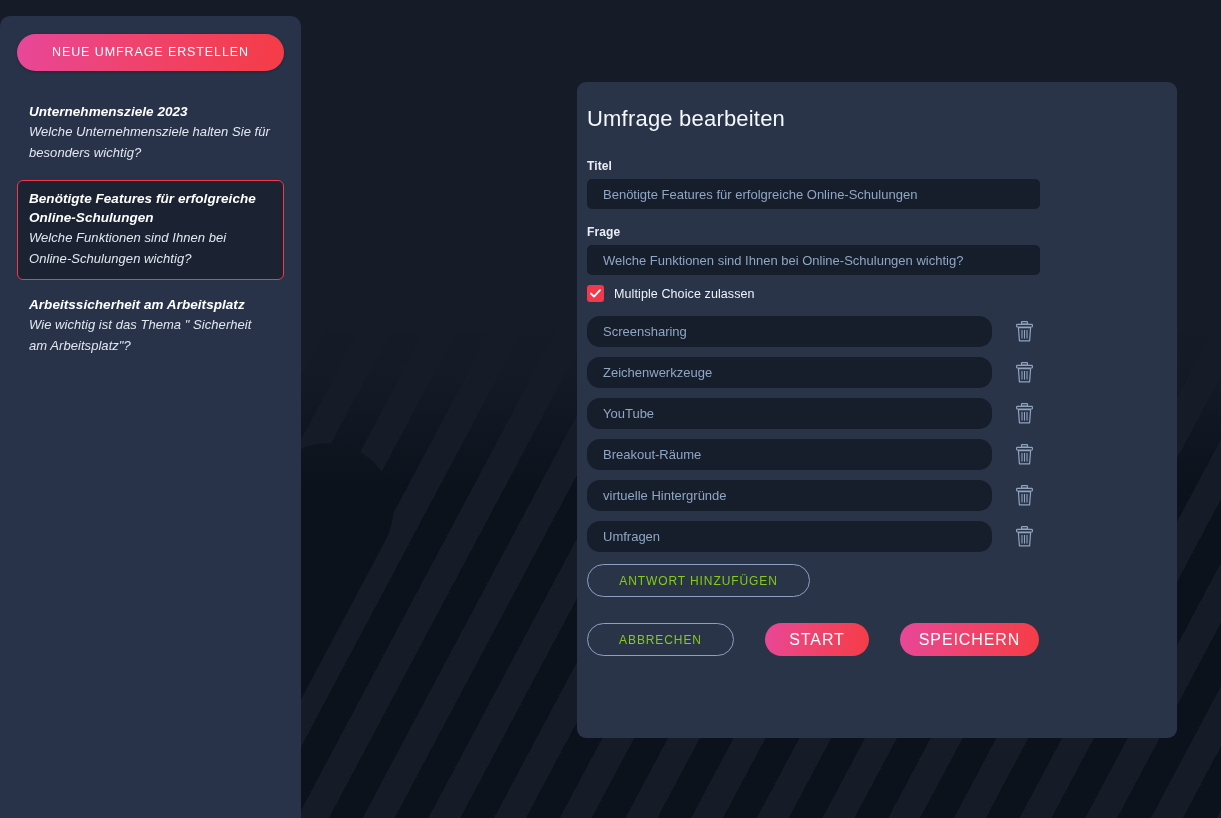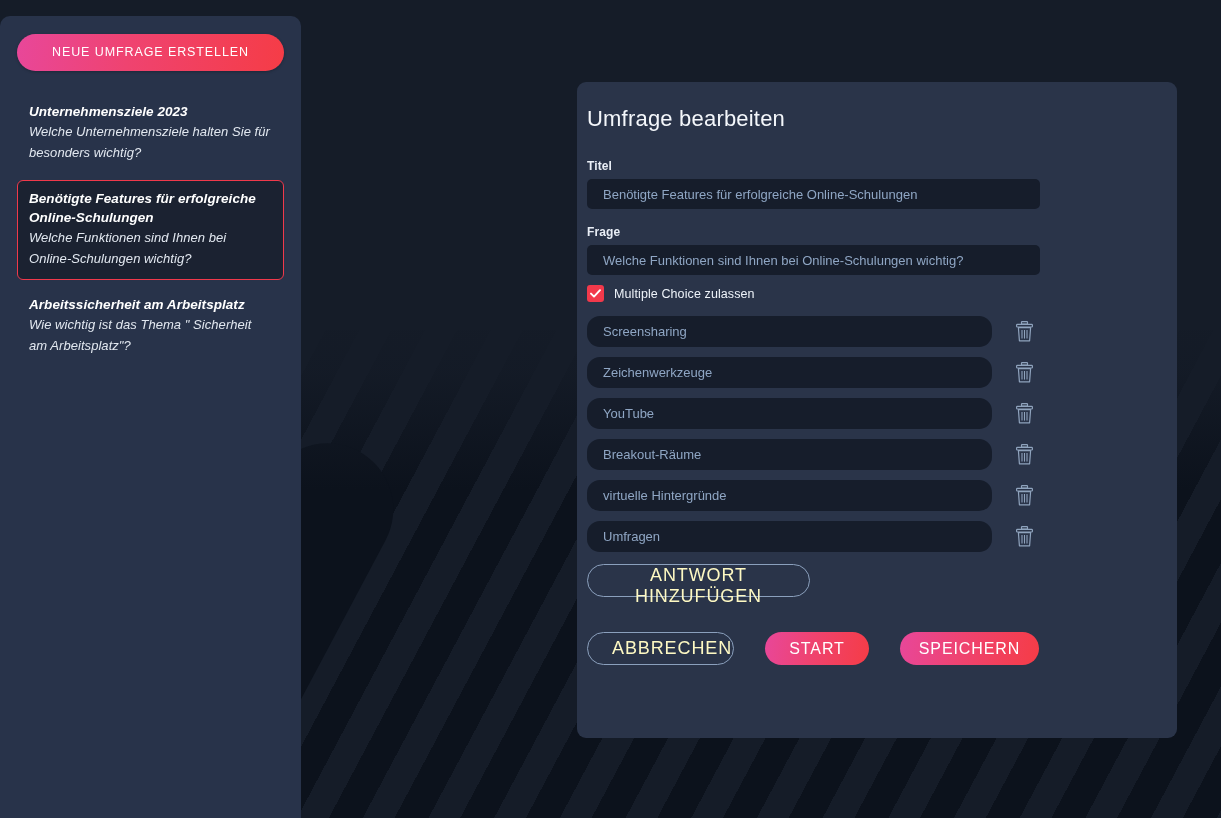--- a/index.html
+++ b/index.html
@@ -223,23 +223,23 @@
     align-items: center;
     justify-content: center;
   }
 
   
   .pill-outline {
     height: 33px;
     border: 1px solid #8ba0bd;
     border-radius: 17px;
     background: transparent;
-    color: #fef9c3;
-    font-family: "Liberation Sans", sans-serif;
-    font-size: 18px;
+    color: #84cc16;
+    font-family: "Liberation Sans", sans-serif;
+    font-size: 12px;
     letter-spacing: 0.9px;
     cursor: pointer;
     padding: 0 24px;
     text-align: center;
   }
   #add-answer-btn { width: 223px; margin-top: 2px; }
 
   .footer-row {
     display: flex;
     align-items: center;

